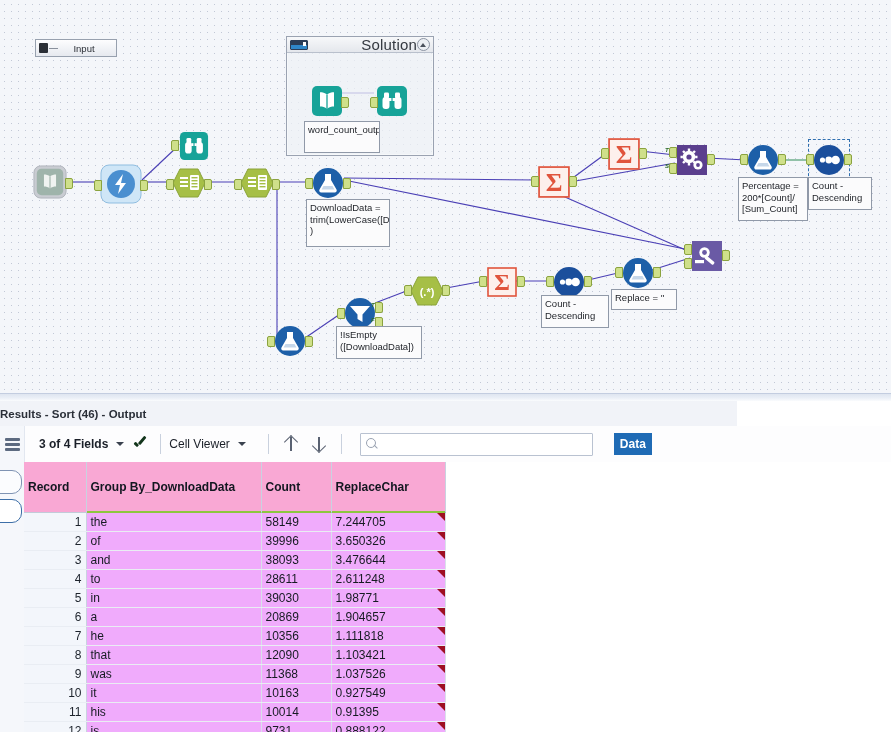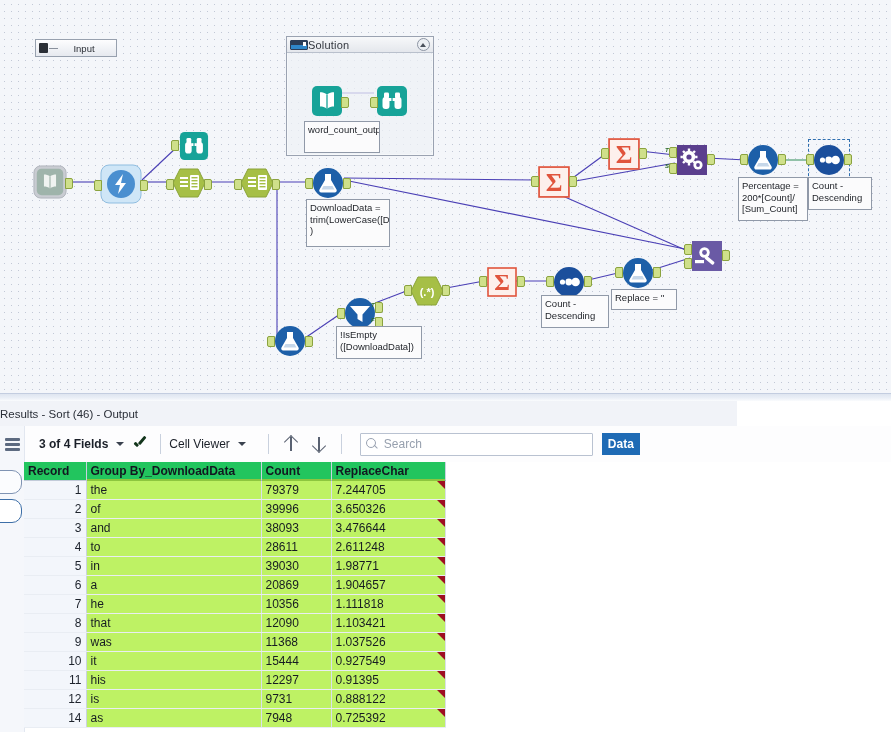--- a/index.html
+++ b/index.html
@@ -37,21 +37,21 @@
     box-shadow:0 0 0 1px rgba(255,255,255,.4) inset;
   }
   .wf-container-bar{
     height:15px;
     background:linear-gradient(to bottom,#f7f8fa,#e4e7ec);
     border-bottom:1px solid #b9c0cc;
     display:flex;align-items:center;
     position:relative;
   }
   .wf-container-title{
-    flex:1;text-align:left;font-size:11px;color:#33383f;letter-spacing:.2px;
+    flex:1;text-align:right;font-size:15px;color:#33383f;letter-spacing:.2px;
   }
   .ctr-icon{
     width:16px;height:8px;margin-left:3px;
     background:linear-gradient(to bottom,#2b3d57 0 50%,#2f86c8 50% 100%);
     border:1px solid #2b3d57;border-radius:1px;
     position:relative;flex:none;
   }
   .ctr-icon:after{
     content:"";position:absolute;right:1px;top:1px;width:3px;height:4px;background:#fff;
   }
@@ -113,21 +113,21 @@
   
   #wires{position:absolute;left:0;top:0;width:891px;height:393px;pointer-events:none;}
 
   
   #results{
     position:absolute;left:0;top:401px;width:891px;height:331px;background:#fff;
   }
   #results-title{
     position:absolute;left:0;top:0;width:737px;height:25px;
     background:#f1f3f8;border-bottom:1px solid #d4dae6;
-    display:flex;align-items:center;
+    display:flex;align-items:center;font-weight:bold;
   }
   #results-title .rt-text{font-size:11.5px;color:#2a2f38;padding-left:0px;}
 
   #results-toolbar{
     position:absolute;left:0;top:25px;width:891px;height:36px;
     background:#fdfdfe;border-bottom:1px solid #dfe4ed;
     display:flex;align-items:center;
   }
   .tb-rail{
     width:24px;height:36px;border-right:1px solid #e2e7f0;background:#f5f7fb;
@@ -181,21 +181,21 @@
   }
   .mag:after{
     content:"";position:absolute;left:7px;top:8px;width:5px;height:1.4px;background:#9aa3b2;transform:rotate(45deg);
   }
   #search-input{
     border:0;outline:0;flex:1;font-family:"Liberation Sans",sans-serif;font-size:12px;
     color:#2a2f38;padding-left:5px;background:transparent;
   }
   #search-input::placeholder{color:#97a0ae;}
   #data-btn{
-    margin-left:9px;height:22px;min-width:33px;padding:0 6px;
+    margin-left:21px;height:22px;min-width:33px;padding:0 6px;
     background:#1f6bb5;color:#fff;font-size:12px;font-weight:bold;
     display:flex;align-items:center;justify-content:center;border:0;
     font-family:"Liberation Sans",sans-serif;
   }
 
   
   #grid-wrap{position:absolute;left:0;top:61px;width:891px;height:270px;background:#fff;}
   #grid-rail{
     position:absolute;left:0;top:0;width:24px;height:270px;background:#f5f7fb;
     border-right:1px solid #e2e7f0;
@@ -203,31 +203,31 @@
   .rail-btn{
     position:absolute;left:-6px;width:26px;height:22px;
     border:1px solid #7f93b3;background:#fbfcfe;border-radius:0 10px 10px 0;
   }
   .rail-btn.active{border-color:#3d6fa8;background:#fff;}
   #data-table{
     position:absolute;left:24px;top:0;width:421px;border-collapse:collapse;
     table-layout:fixed;
   }
   #data-table th{
-    height:18px;background:#22c55e;border-right:1px solid #c9d2e0;border-bottom:1px solid #9fb7d4;
-    font-size:12px;font-weight:bold;color:#121720;text-align:left;padding:0 4px;
+    height:18px;background:#f9a8d4;border-right:1px solid #c9d2e0;border-bottom:1px solid #9fb7d4;
+    font-size:12px;font-weight:bold;color:#121720;text-align:left;padding:16px 4px;
     position:relative;
   }
   #data-table th.th-record{border-bottom:1px solid #c2cbd9;}
   #data-table th.th-data:after{
     content:"";position:absolute;left:0;right:0;bottom:-1px;height:2px;background:#8dc63f;
   }
   #data-table td{
     height:18px;border-right:1px solid #d9e0ea;border-bottom:1px solid #e9edf3;
-    font-size:12px;color:#161b22;padding:0 4px;background:#bef264;position:relative;
+    font-size:12px;color:#161b22;padding:0 4px;background:#f0abfc;position:relative;
   }
   #data-table td.c-rec{
     text-align:right;background:#f3f6fb;color:#1d2husk;color:#1d232c;
     border-right:1px solid #c9d2e0;
   }
   td.c-pct{}
   td.c-pct .flag{
     position:absolute;right:0;top:0;width:0;height:0;
     border-top:8px solid #9e0f22;border-left:8px solid transparent;
   }
@@ -636,21 +636,20 @@
       <span class="check-mark"></span>
       <span class="tb-sep"></span>
       <span class="tb-item tb-cellviewer">Cell Viewer</span>
       <span class="caret-dn"></span>
       <span class="tb-sep" style="margin-left:14px;"></span>
       <span class="arrow-btn arr-up"></span>
       <span class="arrow-btn arr-dn"></span>
       <span class="tb-sep"></span>
       <div id="search-wrap">
         <span class="mag"></span>
-        <input id="search-input" type="text" placeholder="Search" style="">
       </div>
       <button id="data-btn">Data</button>
     </div>
 
     <div id="grid-wrap">
       <div id="grid-rail">
         <span class="rail-btn" style="top:8px;"></span>
         <span class="rail-btn active" style="top:37px;"></span>
       </div>
 
@@ -666,21 +665,21 @@
             <th class="th-record">Record</th>
             <th class="th-data">Group By_DownloadData</th>
             <th class="th-data">Count</th>
             <th class="th-data">ReplaceChar</th>
           </tr>
         </thead>
         <tbody id="table-body">
             <tr>
               <td class="c-rec">1</td>
               <td>the</td>
-              <td>79379</td>
+              <td>58149</td>
               <td class="c-pct">7.244705<span class="flag"></span></td>
             </tr>
             <tr>
               <td class="c-rec">2</td>
               <td>of</td>
               <td>39996</td>
               <td class="c-pct">3.650326<span class="flag"></span></td>
             </tr>
             <tr>
               <td class="c-rec">3</td>
@@ -720,27 +719,27 @@
             </tr>
             <tr>
               <td class="c-rec">9</td>
               <td>was</td>
               <td>11368</td>
               <td class="c-pct">1.037526<span class="flag"></span></td>
             </tr>
             <tr>
               <td class="c-rec">10</td>
               <td>it</td>
-              <td>15444</td>
+              <td>10163</td>
               <td class="c-pct">0.927549<span class="flag"></span></td>
             </tr>
             <tr>
               <td class="c-rec">11</td>
               <td>his</td>
-              <td>12297</td>
+              <td>10014</td>
               <td class="c-pct">0.91395<span class="flag"></span></td>
             </tr>
             <tr>
               <td class="c-rec">12</td>
               <td>is</td>
               <td>9731</td>
               <td class="c-pct">0.888122<span class="flag"></span></td>
             </tr>
             <tr>
               <td class="c-rec">14</td>

